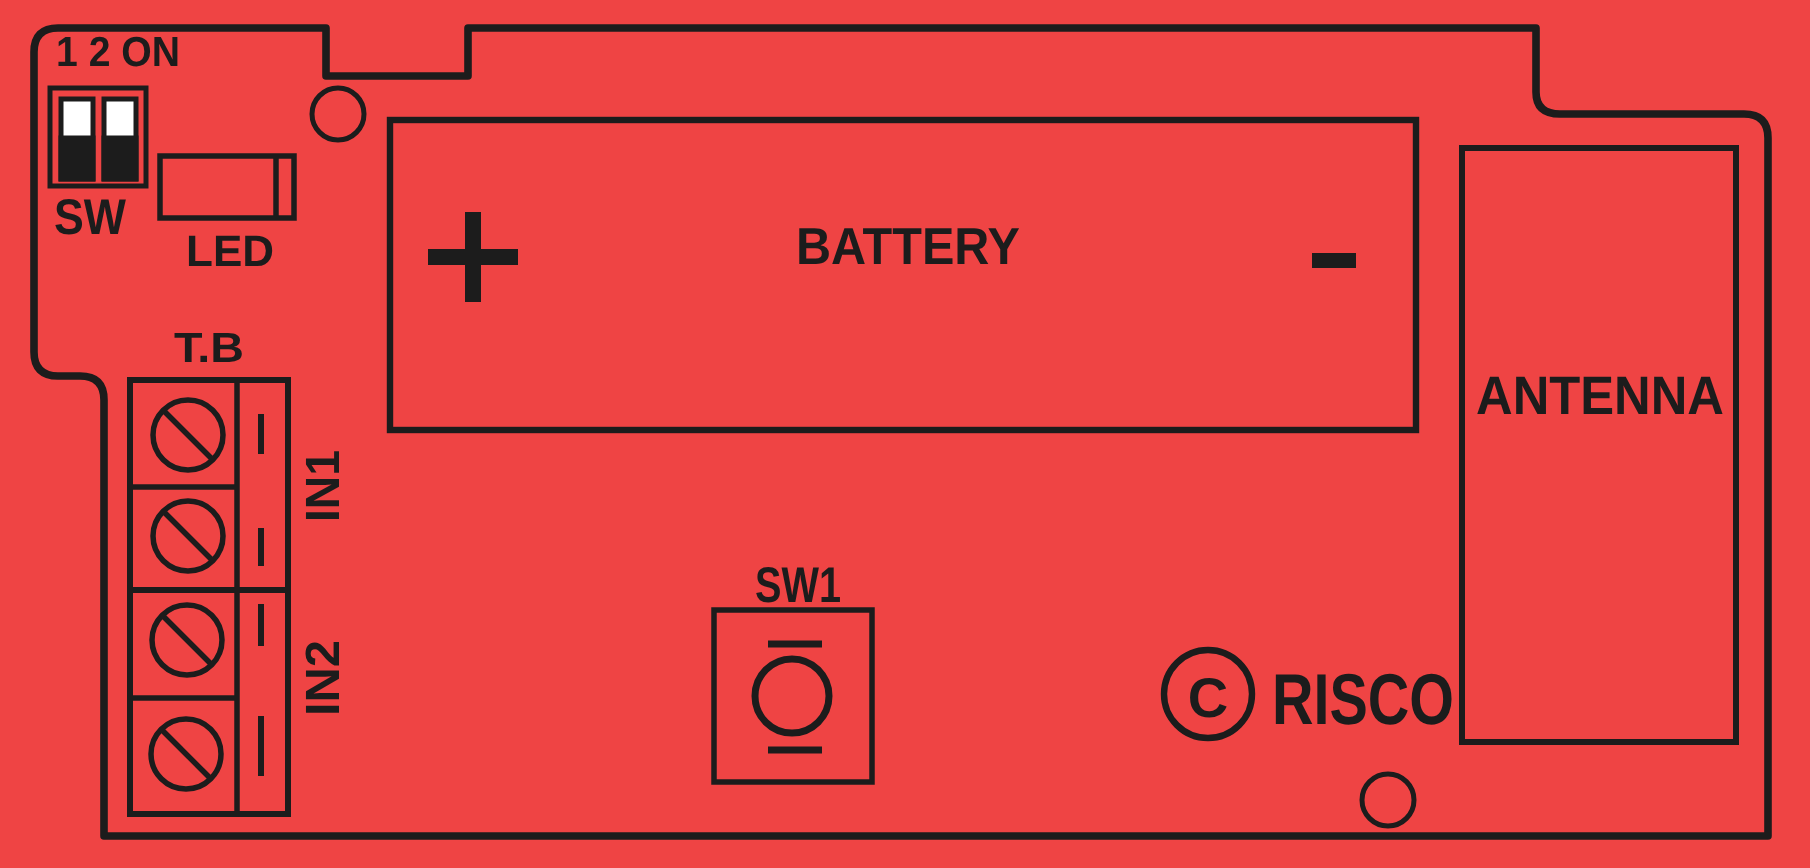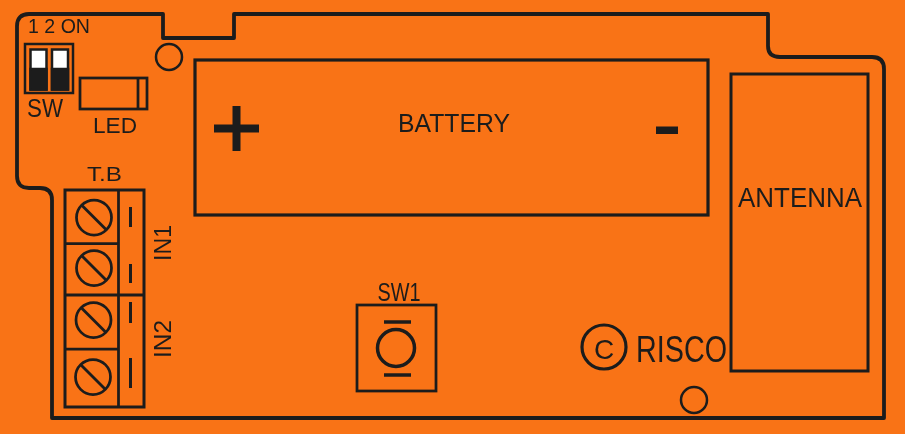--- a/index.html
+++ b/index.html
@@ -1,21 +1,22 @@
 <!DOCTYPE html>
 <html><head>
 <meta charset="utf-8">
 <style>
   html, body { margin: 0; padding: 0; background: #ffffff; }
   .stage {
     position: relative;
     width: 905px;
     height: 434px;
-    background: #f97316;
+    background: #ef4444;
     font-family: "Liberation Sans", "DejaVu Sans", sans-serif;
+    font-weight: bold;
   }
   svg { display: block; }
   svg text {
     fill: #1c1c1c;
     font-family: "Liberation Sans", "DejaVu Sans", sans-serif;
   }
   .ln  { fill: none; stroke: #1c1c1c; }
   .fw  { fill: #ffffff; stroke: #1c1c1c; }
   .fb  { fill: #1c1c1c; stroke: #1c1c1c; }
   .sol { fill: #1c1c1c; stroke: none; }

